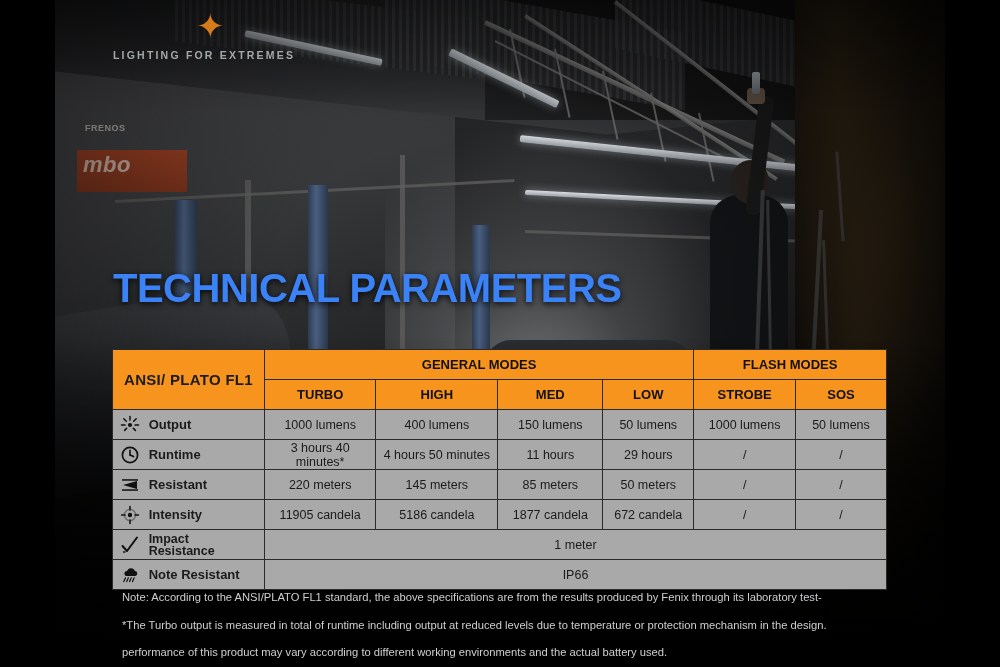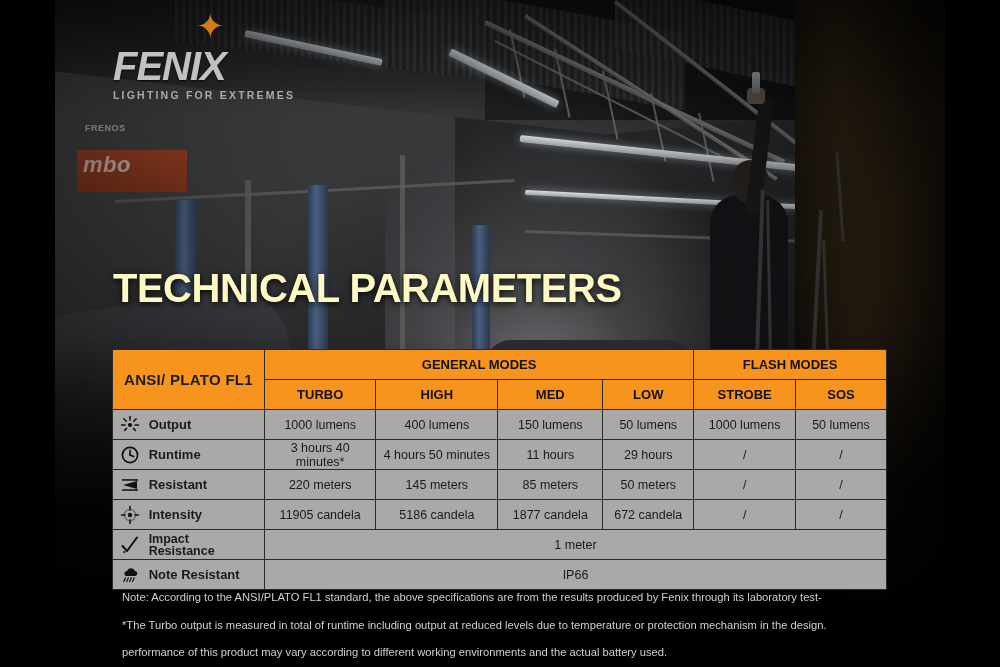--- a/index.html
+++ b/index.html
@@ -253,21 +253,21 @@
     line-height: 0;
   }
 
   
   #headline {
     position: absolute;
     left: 113px; top: 266px;
     z-index: 6;
     font-size: 40px;
     font-weight: bold;
-    color: #fef9c3;
+    color: #3b82f6;
     letter-spacing: -0.5px;
     text-shadow: 0 2px 6px rgba(0,0,0,.85);
     white-space: nowrap;
   }
 
   #specline {
     position: absolute;
     left: 112px; top: 317px;
     width: 790px;
     z-index: 6;
@@ -440,21 +440,20 @@
 
     <div class="vignette"></div>
   </div>
 
   <div class="bar bar-left"></div>
   <div class="bar bar-right"></div>
   <div class="bar bar-bottom"></div>
 
   <div id="logo">
     <div class="logo-spark">✦</div>
-    <div class="logo-word">FENIX</div>
     <div class="logo-tag">LIGHTING FOR EXTREMES</div>
   </div>
 
   <div id="headline">TECHNICAL PARAMETERS</div>
 
 
   <table id="spec-table">
     <colgroup>
       <col class="c-lab">
         <col class="c-turbo">

